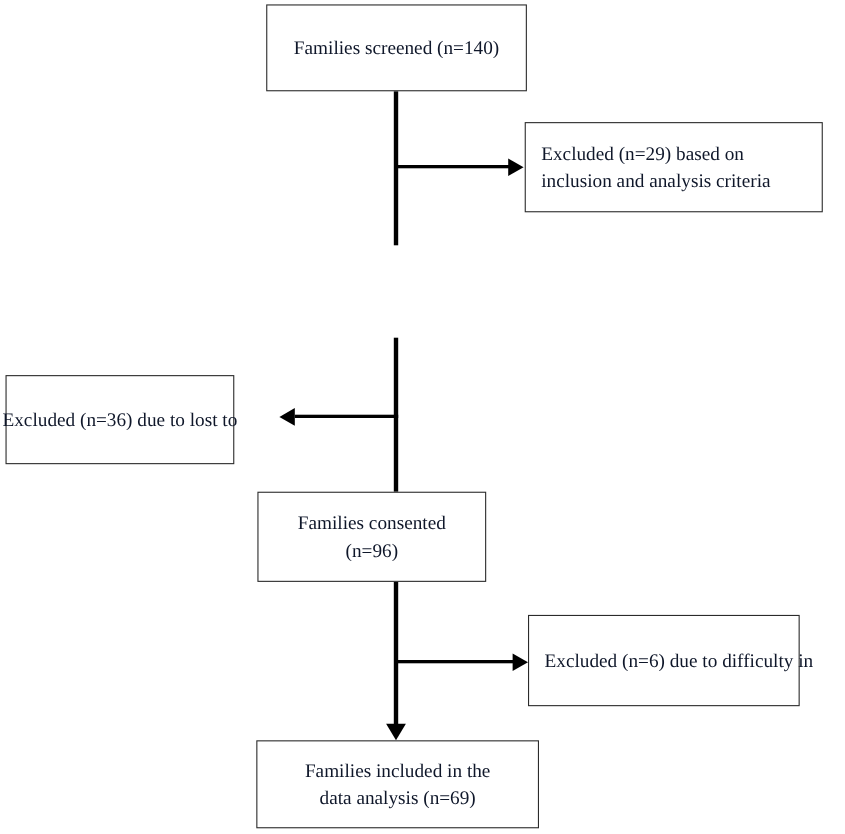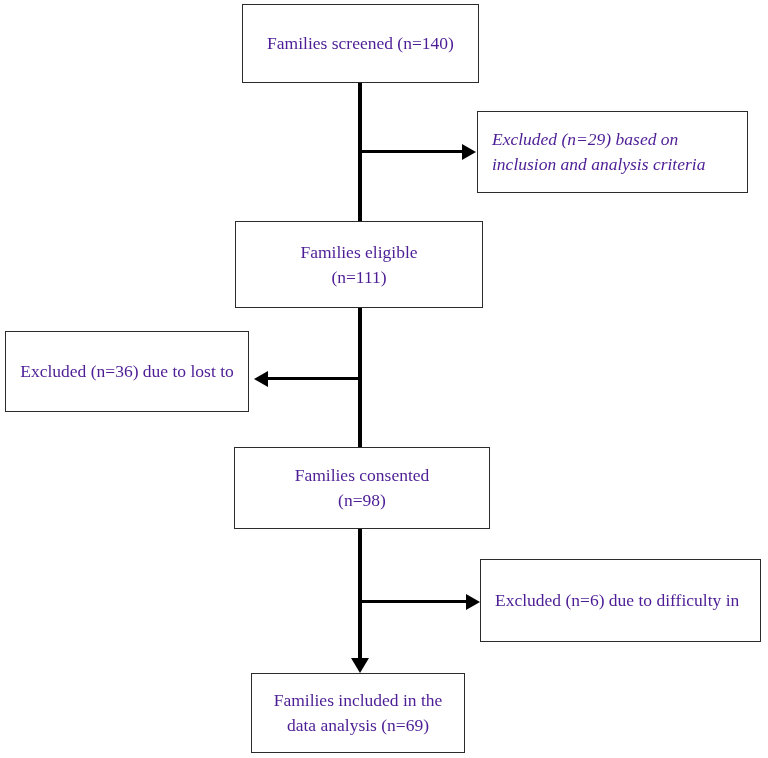--- a/index.html
+++ b/index.html
@@ -17,21 +17,21 @@
     overflow: hidden;
   }
   .node {
     position: absolute;
     box-sizing: border-box;
     border: 1.6px solid #2b2b2b;
     background: #ffffff;
     display: flex;
     flex-direction: column;
     justify-content: center;
-    color: #4c1d95;
+    color: #0f172a;
     font-size: 17.5px;
     line-height: 1.42;
     z-index: 3;
   }
   .node.center  { align-items: center; text-align: center; }
   .node.leftal  { align-items: flex-start; text-align: left; padding-left: 14px; }
   .node .line { display: block; white-space: nowrap; }
 
   
   .vline {
@@ -86,41 +86,37 @@
 
   <div class="vline" style="left:358px; top:528px; height:132px;"></div>
   <div class="hline" style="left:360px; top:600px; width:107px;"></div>
   <div class="arrow-right" style="left:466px; top:593.5px;"></div>
   <div class="arrow-down" style="left:351px; top:658px;"></div>
 
   <div class="node center" style="left:242px; top:4px; width:237px; height:79px;">
     <span class="line">Families screened (n=140)</span>
   </div>
 
-  <div class="node leftal" style="left:477px; top:111px; width:271px; height:82px;font-style:italic;">
+  <div class="node leftal" style="left:477px; top:111px; width:271px; height:82px;">
     <span class="line">Excluded (n=29) based on</span>
     <span class="line">inclusion and analysis criteria</span>
   </div>
 
-  <div class="node center" style="left:235px; top:221px; width:248px; height:87px;">
-    <span class="line">Families eligible</span>
-    <span class="line">(n=111)</span>
-  </div>
 
-  <div class="node center" style="left:5px; top:331px; width:244px; height:81px;">
+  <div class="node center" style="left:5px; top:341px; width:208px; height:81px;">
     <span class="line">Excluded (n=36) due to lost to</span>
   </div>
 
-  <div class="node center" style="left:234px; top:447px; width:256px; height:82px;">
+  <div class="node center" style="left:234px; top:447px; width:208px; height:82px;">
     <span class="line">Families consented</span>
-    <span class="line">(n=98)</span>
+    <span class="line">(n=96)</span>
   </div>
 
-  <div class="node leftal" style="left:480px; top:559px; width:281px; height:83px;">
+  <div class="node leftal" style="left:480px; top:559px; width:247px; height:83px;">
     <span class="line">Excluded (n=6) due to difficulty in</span>
   </div>
 
-  <div class="node center" style="left:251px; top:673px; width:214px; height:80px;">
+  <div class="node center" style="left:233px; top:673px; width:257px; height:80px;">
     <span class="line">Families included in the</span>
     <span class="line">data analysis (n=69)</span>
   </div>
 
 </div>
 
 </body></html>

